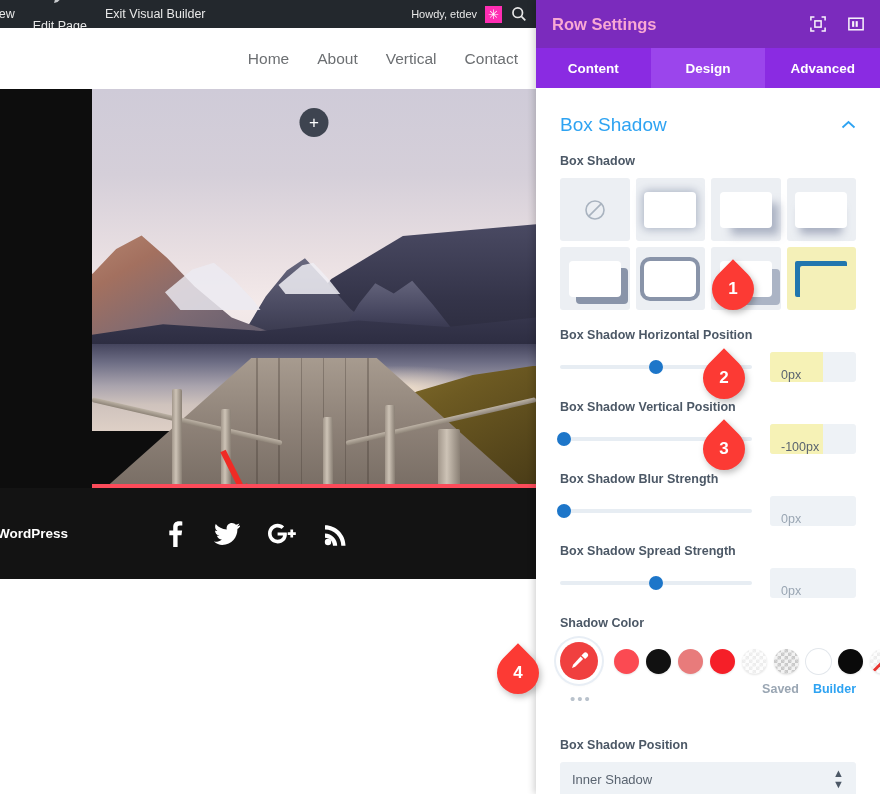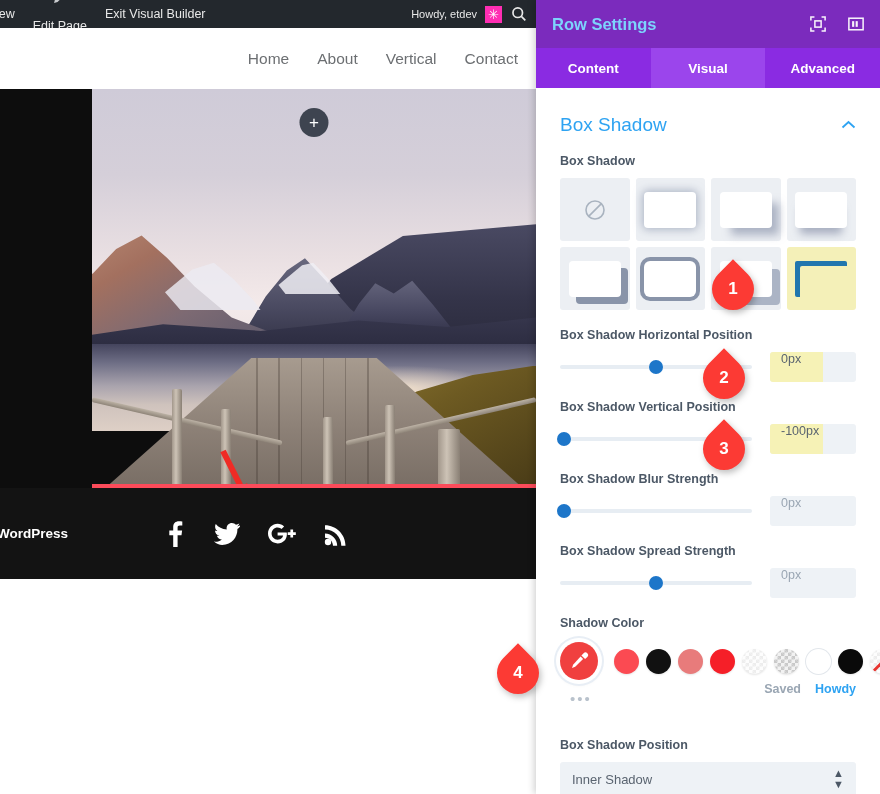--- a/index.html
+++ b/index.html
@@ -163,21 +163,21 @@
   
   .panel {
     position: absolute; right: 0; top: 0; width: 344px; height: 794px;
     background: #fff; box-shadow: -2px 0 7px rgba(0,0,0,0.18);
     display: flex; flex-direction: column;
   }
   .panel-header {
     height: 48px; background: #7b2bbd; display: flex; align-items: center;
     padding: 0 16px; flex: 0 0 auto;
   }
-  .panel-title { color: #7dd3fc; font-size: 16.5px; font-weight: bold; }
+  .panel-title { color: #f9a8d4; font-size: 16.5px; font-weight: bold; }
   .panel-header-icons { margin-left: auto; display: flex; gap: 22px; align-items: center; }
   .hdr-icon { width: 16px; height: 16px; opacity: .95; }
 
   .panel-tabs { height: 40px; display: flex; flex: 0 0 auto; }
   .tab {
     flex: 1; display: flex; align-items: center; justify-content: center;
     background: #8a2be2; color: #fff; font-size: 13.5px; font-weight: bold;
   }
   .tab.active { background: #9b45ec; }
 
@@ -223,21 +223,21 @@
   .slider {
     position: relative; height: 4px; background: #e7edf3; border-radius: 3px;
     flex: 1; margin-right: 18px;
   }
   .knob {
     position: absolute; top: 50%; width: 14px; height: 14px; border-radius: 50%;
     background: #1d76c9; transform: translate(-50%, -50%);
   }
   .num-input {
     width: 86px; height: 30px; background: #eef2f6; border-radius: 3px;
-    position: relative; flex: 0 0 auto; display:flex; align-items:flex-start;
+    position: relative; flex: 0 0 auto; display:flex; align-items:flex-end;
   }
   .num-input.hl::before {
     content: ""; position: absolute; left: 0; top: 0; width: 62%; height: 100%;
     background: #f6f2b6; border-radius: 3px 0 0 3px;
   }
   .num-value {
     position: relative; padding-left: 11px; font-size: 12.5px; color: #5a6470;
   }
   .num-input.muted .num-value { color: #9aa6b3; }
 
@@ -424,21 +424,21 @@
         <svg class="hdr-icon" viewBox="0 0 18 18">
           <rect x="1" y="2.5" width="16" height="13" fill="none" stroke="#fff" stroke-width="1.7"></rect>
           <rect x="4.6" y="5.8" width="2.4" height="6.4" fill="#fff"></rect>
           <rect x="8.6" y="5.8" width="2.4" height="6.4" fill="#fff"></rect>
         </svg>
       </div>
     </div>
 
     <div class="panel-tabs">
       <div class="tab">Content</div>
-      <div class="tab active">Visual</div>
+      <div class="tab active">Design</div>
       <div class="tab">Advanced</div>
     </div>
 
     <div class="panel-body">
 
       <div class="section-head">
         <div class="section-title">Box Shadow</div>
         <svg class="chev" width="15" height="10" viewBox="0 0 15 10">
           <path d="M1.5 7.5 7.5 2 13.5 7.5" fill="none" stroke="#2ea3f2" stroke-width="1.8"></path>
         </svg>
@@ -543,21 +543,21 @@
           <div class="swatch" style="background:#ffffff;box-shadow:0 0 0 1px #e3e7ec"></div>
           <div class="swatch" style="background:#0a0a0a"></div>
           <div class="swatch checker-white transparent-sw"></div>
         </div>
       </div>
 
       <div class="swatch-footer">
         <div class="dots">•••</div>
         <div class="saved-recent">
           <div class="saved-lbl">Saved</div>
-          <div class="recent-lbl">Howdy</div>
+          <div class="recent-lbl">Builder</div>
         </div>
       </div>
 
       <div class="field" style="margin-top:31px;">
         <div class="field-label">Box Shadow Position</div>
         <div class="select">
           <div class="select-value">Inner Shadow</div>
           <div class="select-arrows">▲<br>▼</div>
         </div>
       </div>

